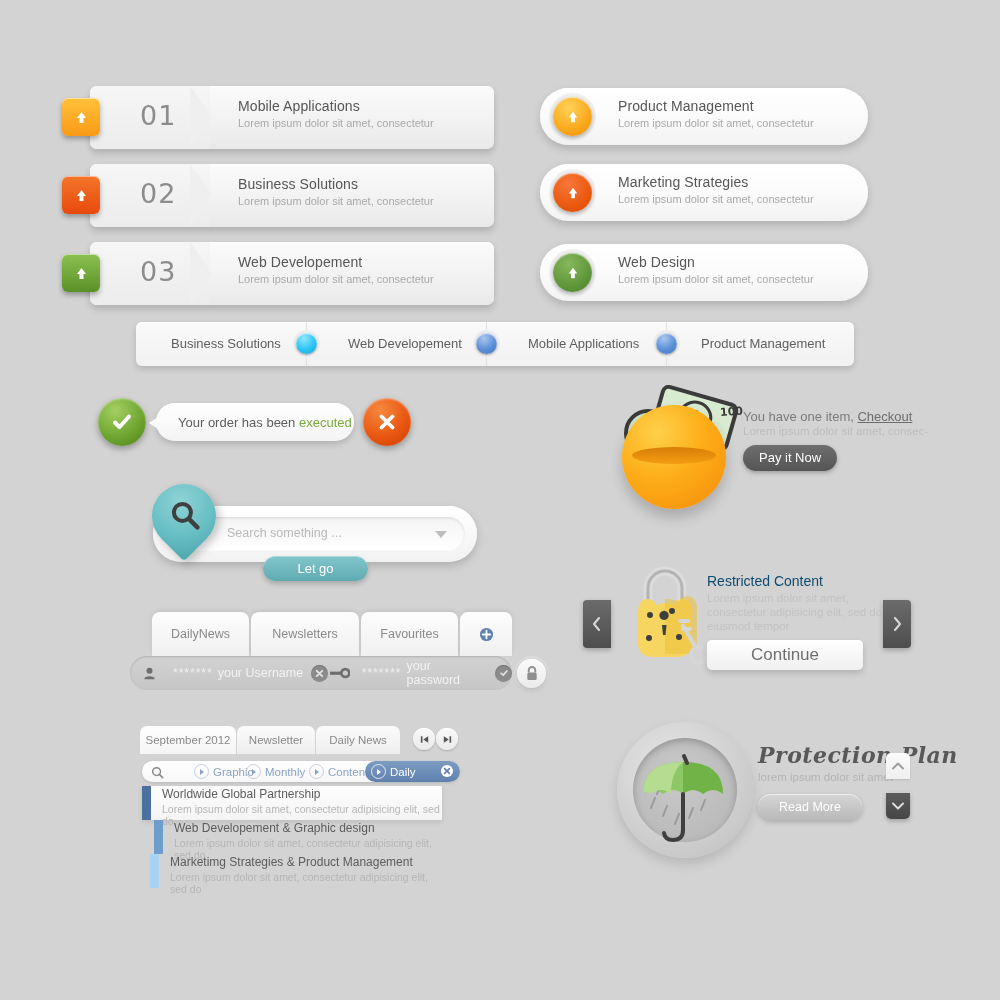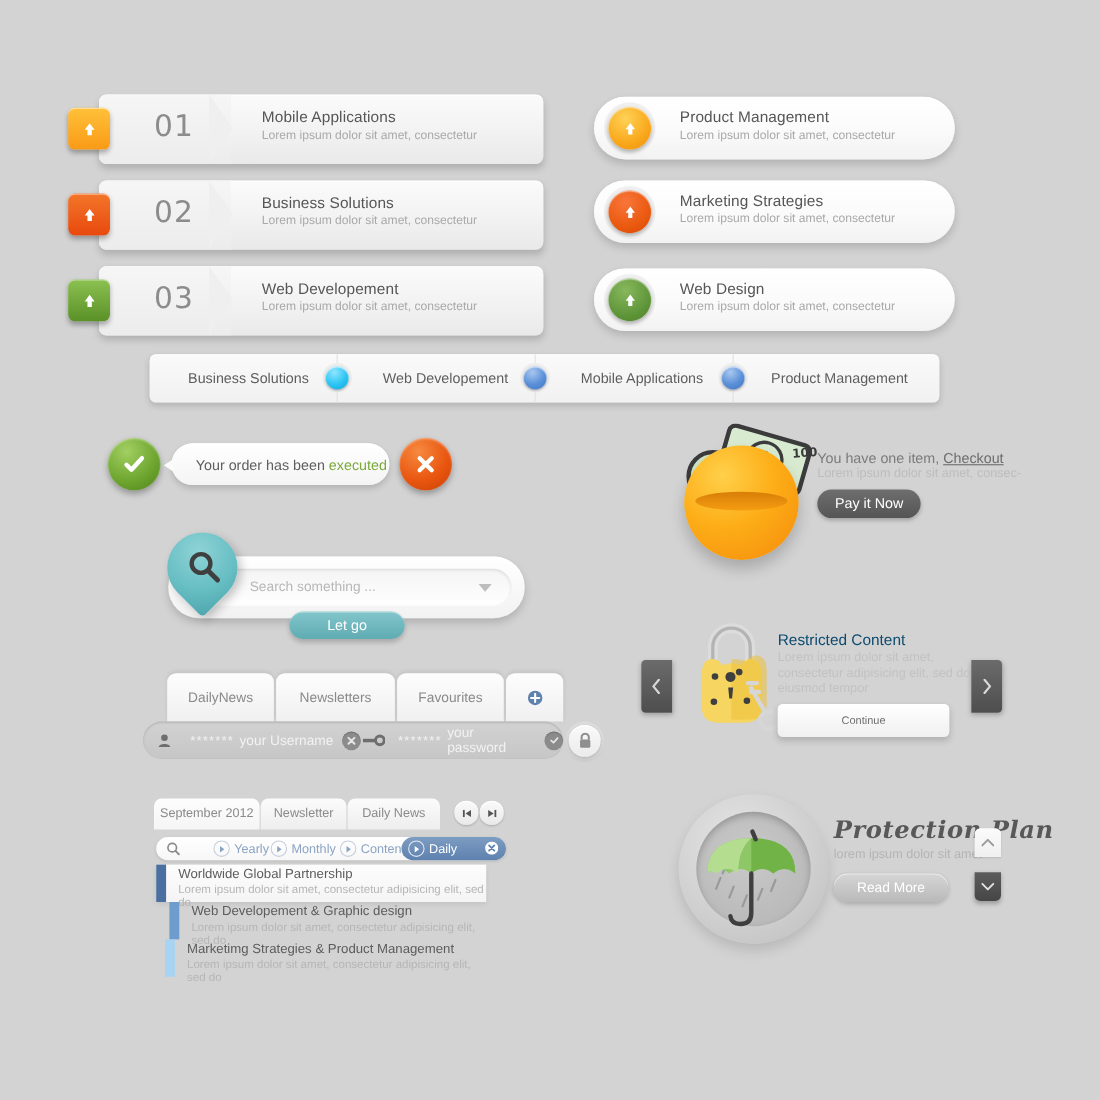--- a/index.html
+++ b/index.html
@@ -235,21 +235,21 @@
     box-shadow:0 2px 5px rgba(0,0,0,.25);
   }
   .restrict-txt{position:absolute;left:707px;top:573px;width:180px;}
   .restrict-h{color:#0c4a6e;font-size:14px;}
   .restrict-p{color:#c2c2c2;font-size:11.5px;line-height:14px;margin-top:2px;}
   .continuebtn{
     position:absolute;left:707px;top:640px;width:156px;height:30px;border-radius:5px;
     background:linear-gradient(180deg,#ffffff,#f0f0f0);
     box-shadow:0 3px 6px rgba(0,0,0,.16), inset 0 1px 0 #fff;
     display:flex;align-items:center;justify-content:center;
-    color:#6f6f6f;font-size:10px;
+    color:#6f6f6f;font-size:17px;
   }
 
   
   .pp-disc{
     position:absolute;left:617px;top:722px;width:136px;height:136px;border-radius:50%;
     background:radial-gradient(circle at 40% 34%,#e6e6e6 0%,#d0d0d0 55%,#bdbdbd 100%);
     box-shadow:0 6px 12px rgba(0,0,0,.13);
   }
   .pp-disc .ring2{
     position:absolute;left:16px;top:16px;width:104px;height:104px;border-radius:50%;
@@ -497,21 +497,21 @@
     <span class="abs" style="left:9px;top:4px">
       <svg width="13" height="13" viewBox="0 0 14 14">
           <circle cx="6" cy="6" r="4.2" fill="none" stroke="#8a8a8a" stroke-width="1.6"></circle>
           <path d="M9.2 9.2 L12.5 12.5" stroke="#8a8a8a" stroke-width="1.8" stroke-linecap="round"></path>
         </svg>
     </span>
     <span class="filt" style="left:52px">
       <span class="ring">
           <i></i>
         </span>
-      <span>Yearly</span>
+      <span>Graphic</span>
     </span>
     <span class="filt" style="left:104px">
       <span class="ring">
           <i></i>
         </span>
       <span>Monthly</span>
     </span>
     <span class="filt" style="left:167px">
       <span class="ring">
           <i></i>

